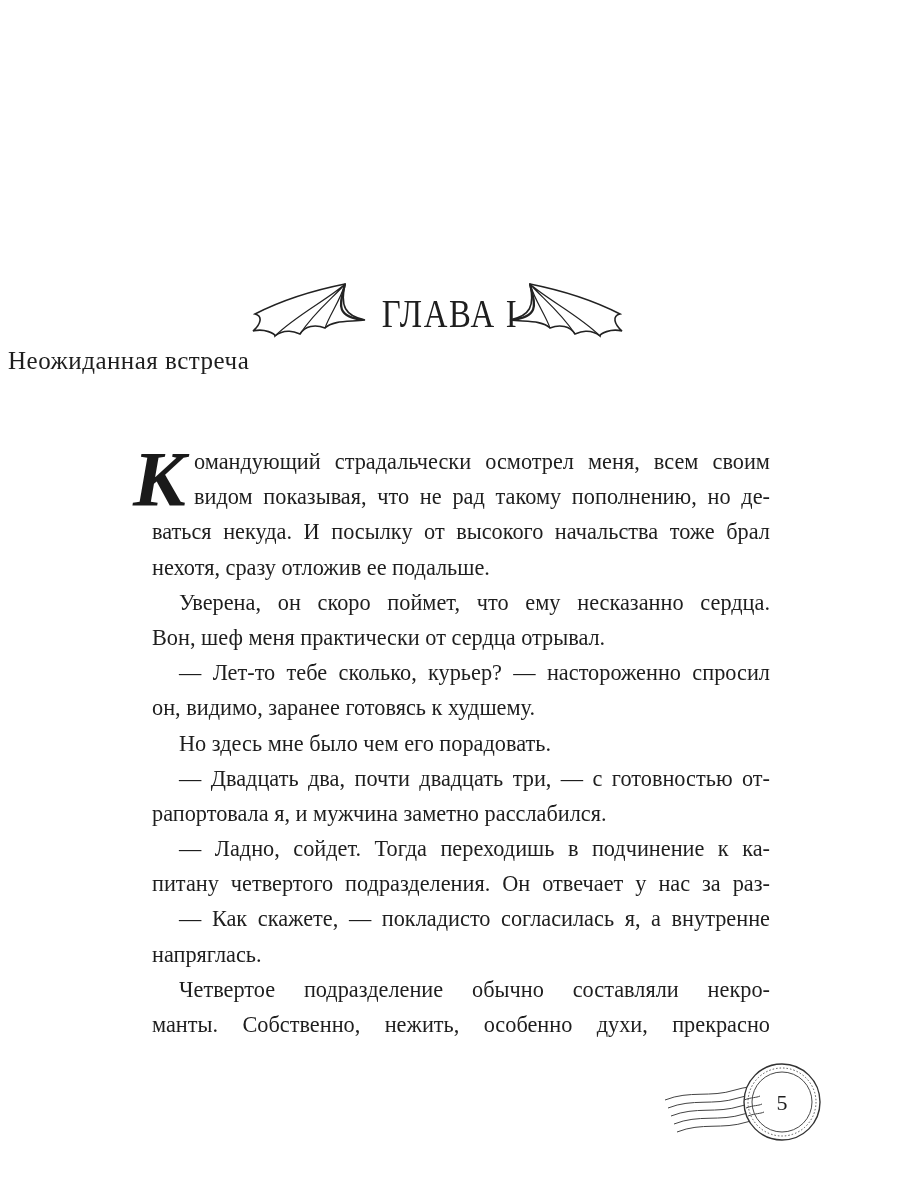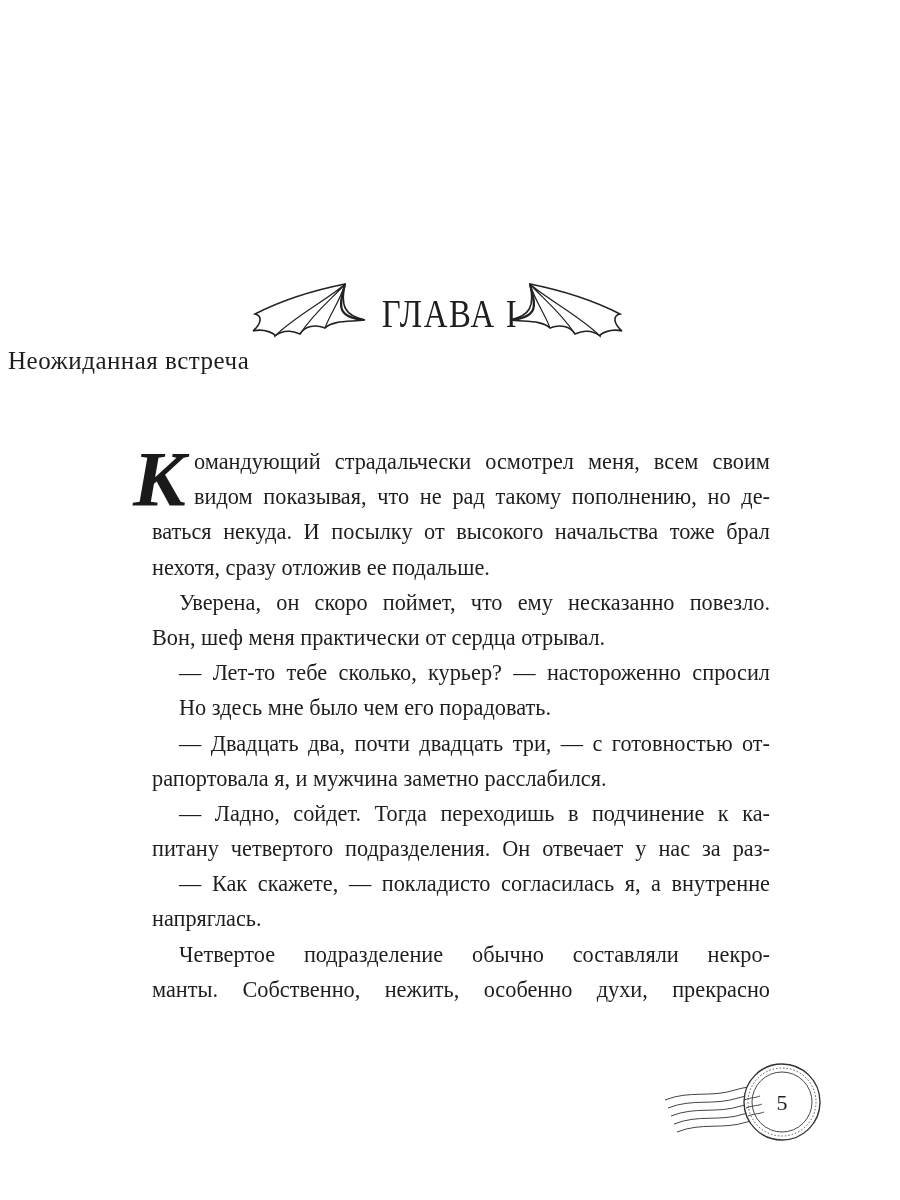--- a/index.html
+++ b/index.html
@@ -39,23 +39,24 @@
   <div class="chapter-subtitle">Неожиданная встреча</div>
 </div>
 
 <div class="dropcap">К</div>
 
 <div class="text">
   <span class="line justify first-lines">омандующий страдальчески осмотрел меня, всем своим</span>
   <span class="line justify first-lines">видом показывая, что не рад такому пополнению, но де-</span>
   <span class="line justify">ваться некуда. И посылку от высокого начальства тоже брал</span>
   <span class="line">нехотя, сразу отложив ее подальше.</span>
-  <span class="line justify indent">Уверена, он скоро поймет, что ему несказанно повезло.</span>
+  <span class="line justify indent">Уверена, он скоро поймет, что ему несказанно сердца.</span>
   <span class="line">Вон, шеф меня практически от сердца отрывал.</span>
   <span class="line justify indent">— Лет-то тебе сколько, курьер? — настороженно спросил</span>
+  <span class="line">он, видимо, заранее готовясь к худшему.</span>
   <span class="line indent">Но здесь мне было чем его порадовать.</span>
   <span class="line justify indent">— Двадцать два, почти двадцать три, — с готовностью от-</span>
   <span class="line">рапортовала я, и мужчина заметно расслабился.</span>
   <span class="line justify indent">— Ладно, сойдет. Тогда переходишь в подчинение к ка-</span>
   <span class="line justify">питану четвертого подразделения. Он отвечает у нас за раз-</span>
   <span class="line justify indent">— Как скажете, — покладисто согласилась я, а внутренне</span>
   <span class="line">напряглась.</span>
   <span class="line justify indent">Четвертое подразделение обычно составляли некро-</span>
   <span class="line justify">манты. Собственно, нежить, особенно духи, прекрасно</span>
 </div>

